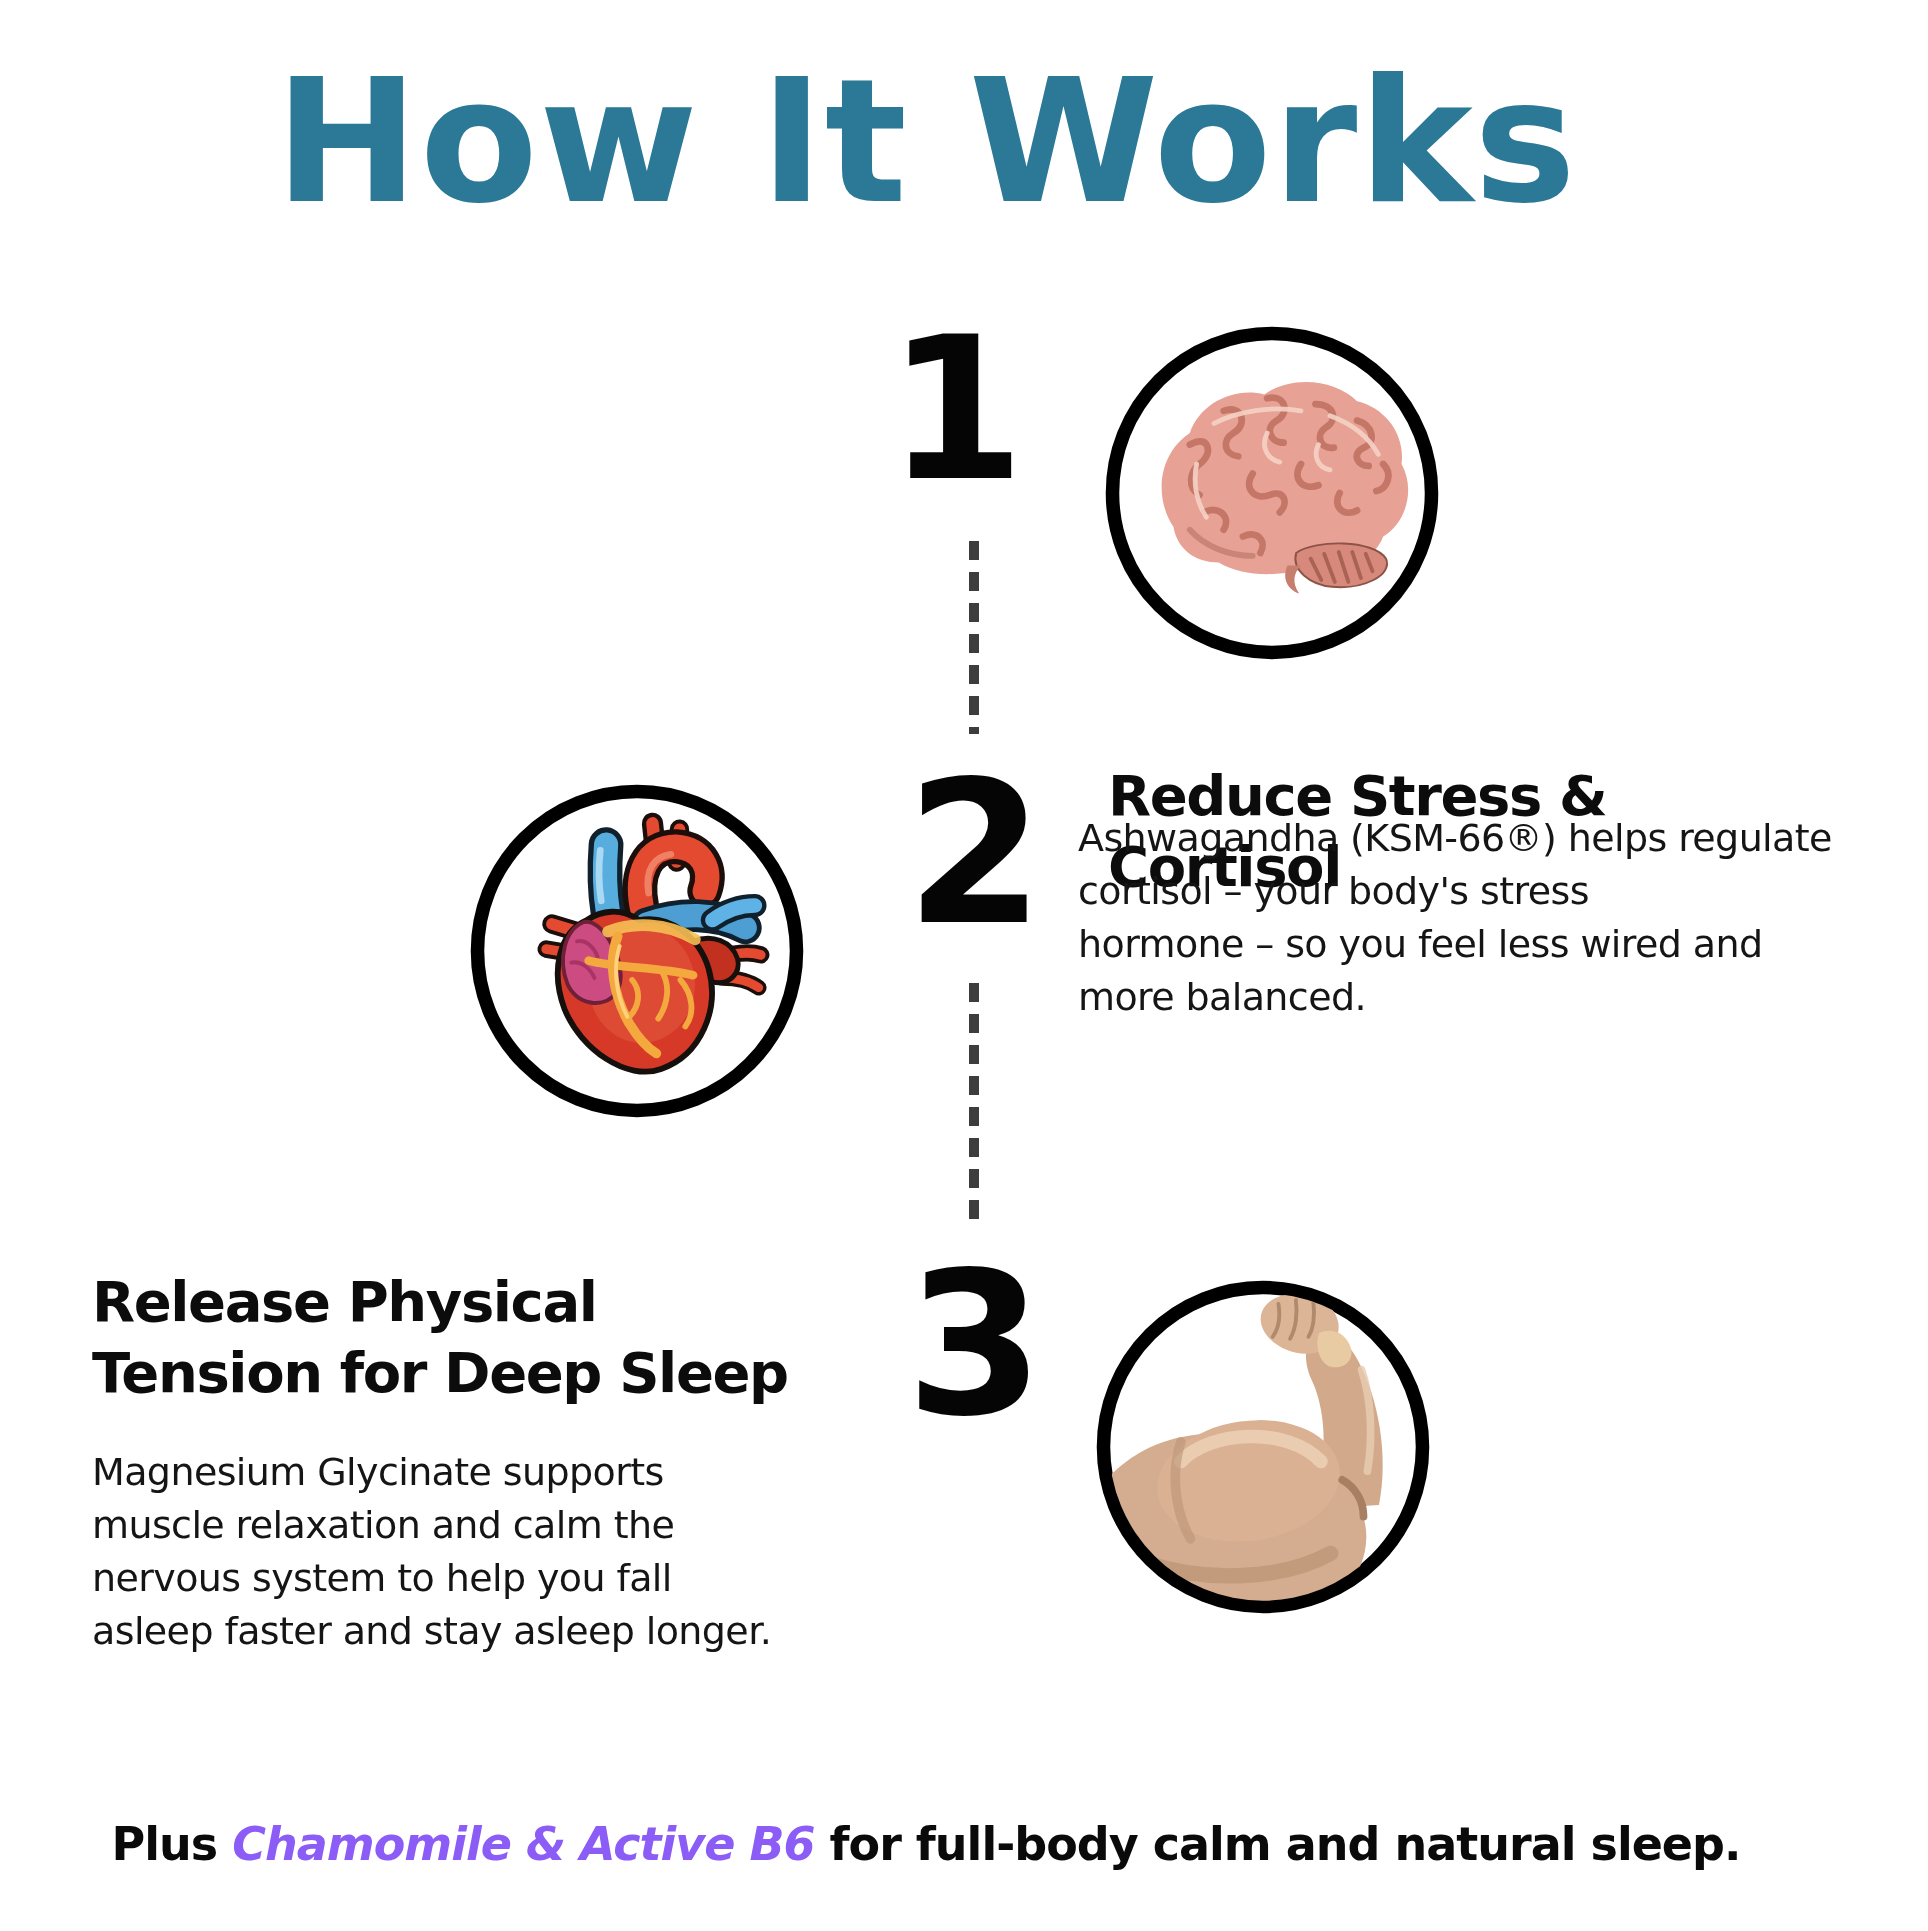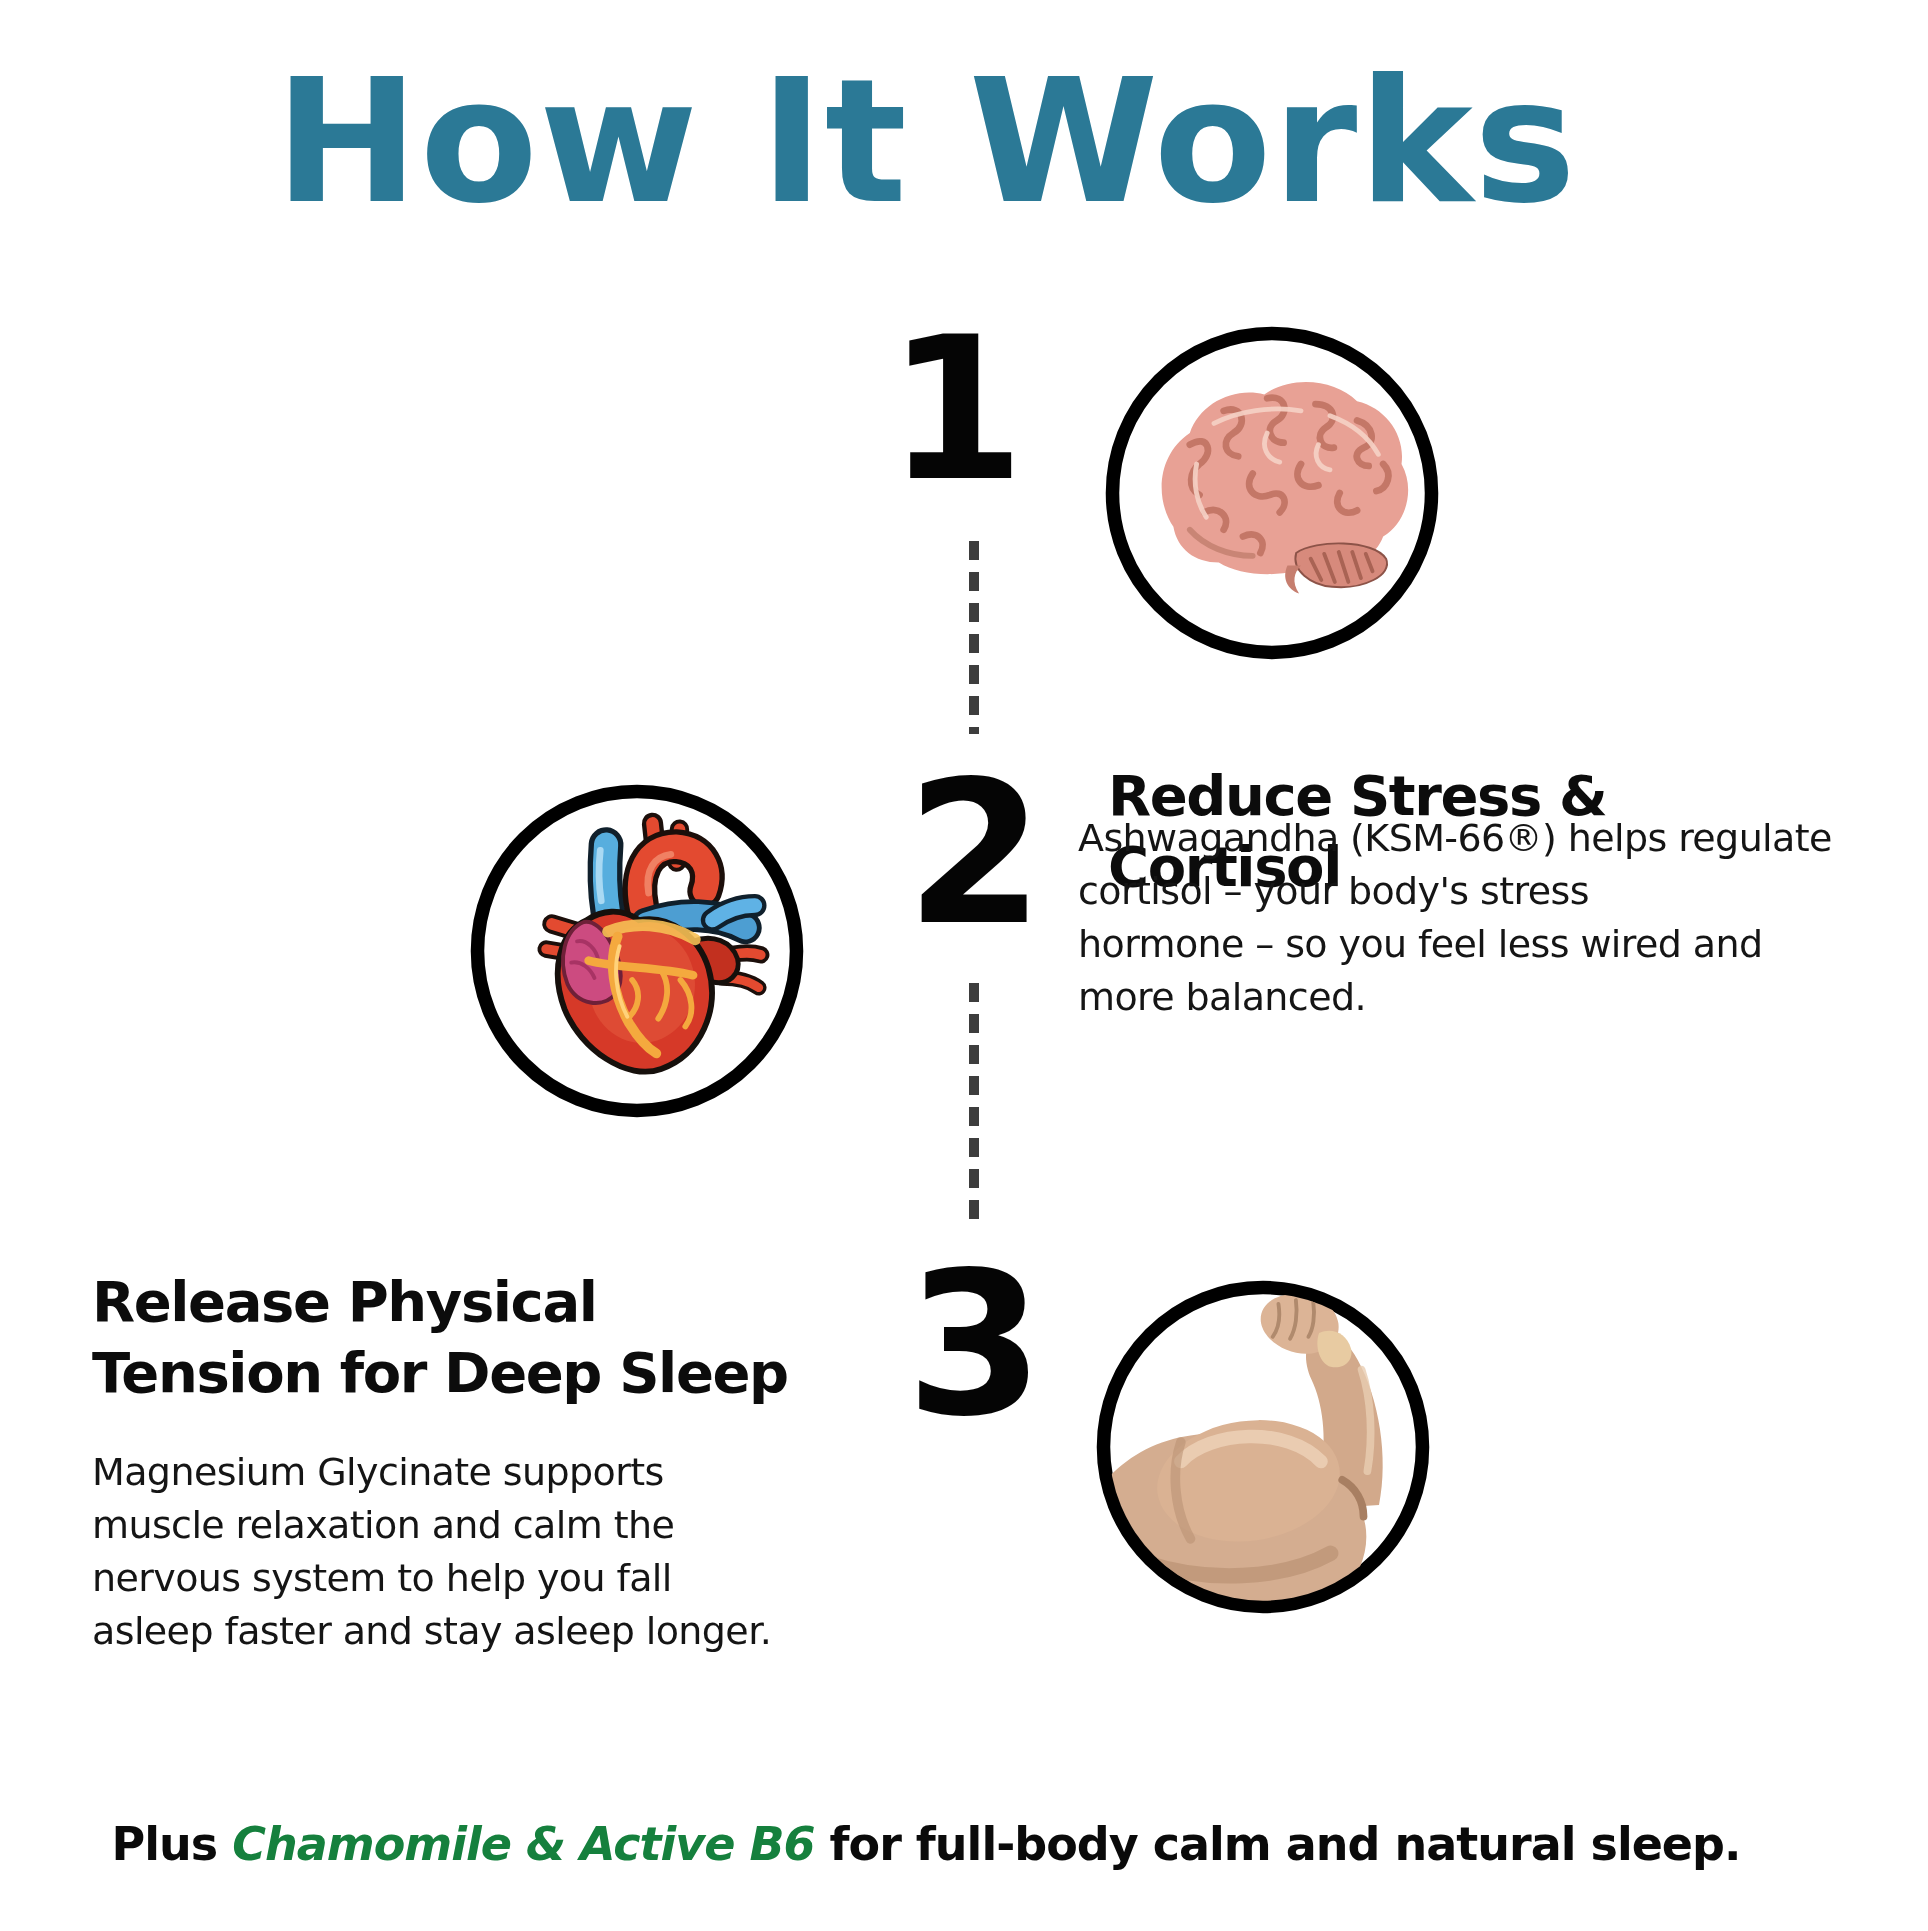--- a/index.html
+++ b/index.html
@@ -41,21 +41,21 @@
   .heart-pos{left:463px;top:777px;}
   .dash2{left:969px;top:983px;height:239px;}
   .num3{left:893px;top:1246px;}
   .s3-heading{left:92px;top:1267px;}
   .s3-body{left:92px;top:1446px;}
   .bicep-pos{left:1089px;top:1273px;}
   .footer{
     top:1817px;left:0;width:100%;text-align:center;
     font-size:46px;font-weight:700;letter-spacing:-1px;color:#0a0a0a;
   }
-  .footer .hl{color:#15803d;font-style:italic;}
+  .footer .hl{color:#8b5cf6;font-style:italic;}
 </style>
 </head>
 <body>
 
 <div class="canvas">
 
   <div class="pos title">How It Works</div>
 
   <div class="pos step-number num1">1</div>
 

